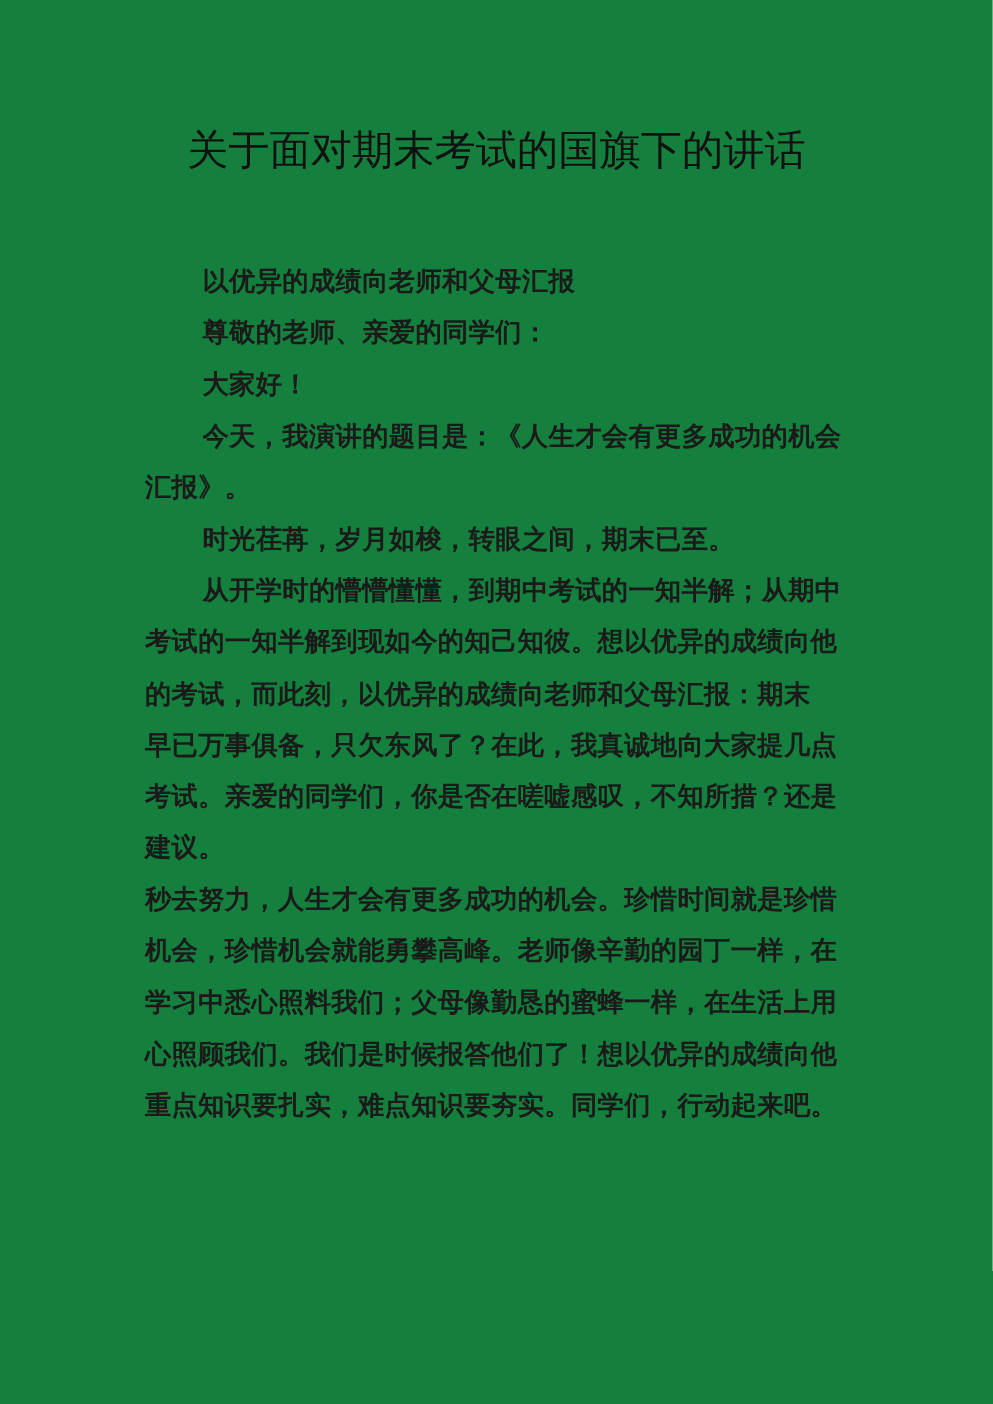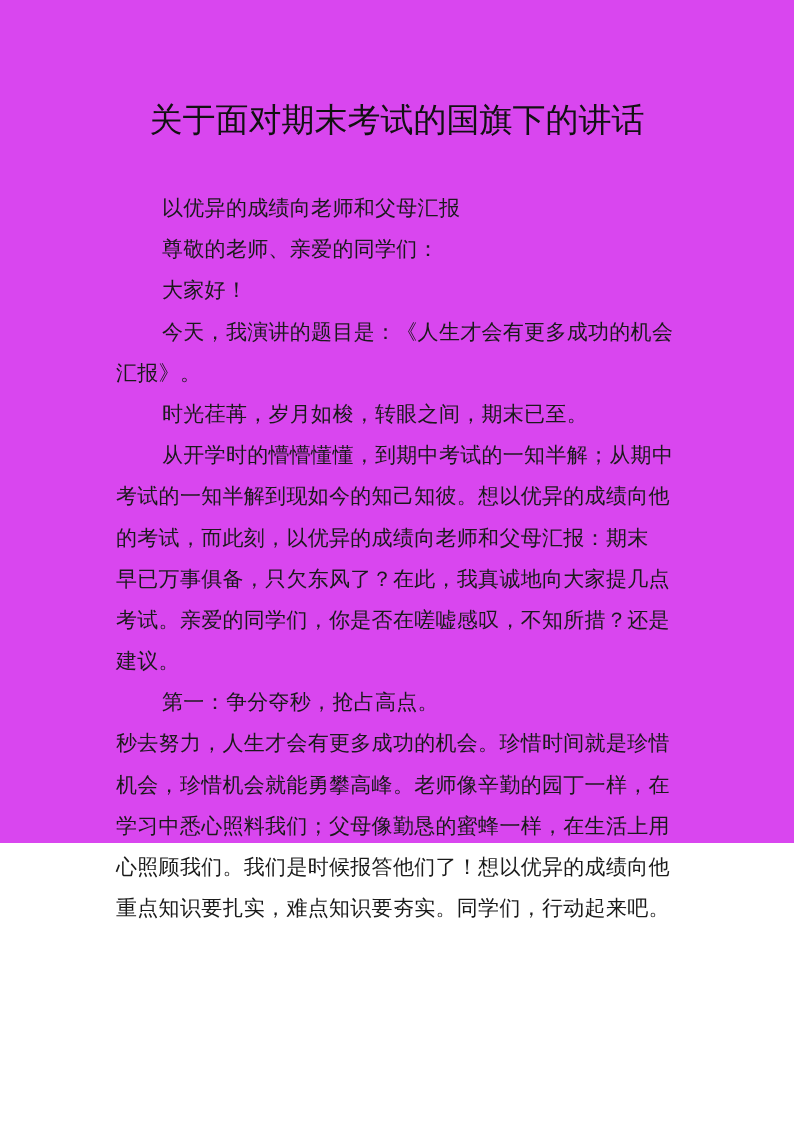--- a/index.html
+++ b/index.html
@@ -1,28 +1,28 @@
 <!DOCTYPE html>
 <html><head>
 <meta charset="utf-8">
 <style>
   html, body { margin: 0; padding: 0; background: #ffffff; }
   body { width: 794px; height: 1123px; position: relative; overflow: hidden; }
   .page {
-    position: absolute; left: 0; top: 0; width: 794px; height: 843px;
-    background: #d946ef; color: #111111;
+    position: absolute; left: 0; top: 0; width: 794px; height: 1123px;
+    background: #15803d; color: #111111;
     font-family: "DejaVu Serif", "Liberation Serif", serif;
   }
   .title {
     position: absolute; left: 0; top: 98px; width: 794px;
     text-align: center; font-size: 33px; line-height: 44px;
     letter-spacing: 0px; color: #111;
   }
   .body {
-    position: absolute; left: 116px; top: 188px; width: 570px;
+    position: absolute; left: 116px; top: 204px; width: 570px; font-weight: bold;
   }
   .line {
     height: 41.2px; line-height: 41.2px; font-size: 21px;
     white-space: nowrap; color: #1a1a1a; letter-spacing: 0.3px;
   }
   .indent { padding-left: 46px; }
 </style>
 </head>
 <body>
 
@@ -48,23 +48,20 @@
     </div>
     <div>
       <div class="line indent">从开学时的懵懵懂懂，到期中考试的一知半解；从期中</div>
       <div class="line">考试的一知半解到现如今的知己知彼。想以优异的成绩向他</div>
       <div class="line">的考试，而此刻，以优异的成绩向老师和父母汇报：期末</div>
       <div class="line">早已万事俱备，只欠东风了？在此，我真诚地向大家提几点</div>
       <div class="line">考试。亲爱的同学们，你是否在嗟嘘感叹，不知所措？还是</div>
       <div class="line">建议。</div>
     </div>
     <div>
-      <div class="line indent">第一：争分夺秒，抢占高点。</div>
-    </div>
-    <div>
       <div class="line">秒去努力，人生才会有更多成功的机会。珍惜时间就是珍惜</div>
       <div class="line">机会，珍惜机会就能勇攀高峰。老师像辛勤的园丁一样，在</div>
       <div class="line">学习中悉心照料我们；父母像勤恳的蜜蜂一样，在生活上用</div>
       <div class="line">心照顾我们。我们是时候报答他们了！想以优异的成绩向他</div>
       <div class="line">重点知识要扎实，难点知识要夯实。同学们，行动起来吧。</div>
     </div>
   </div>
 </div>
 
 </body></html>

